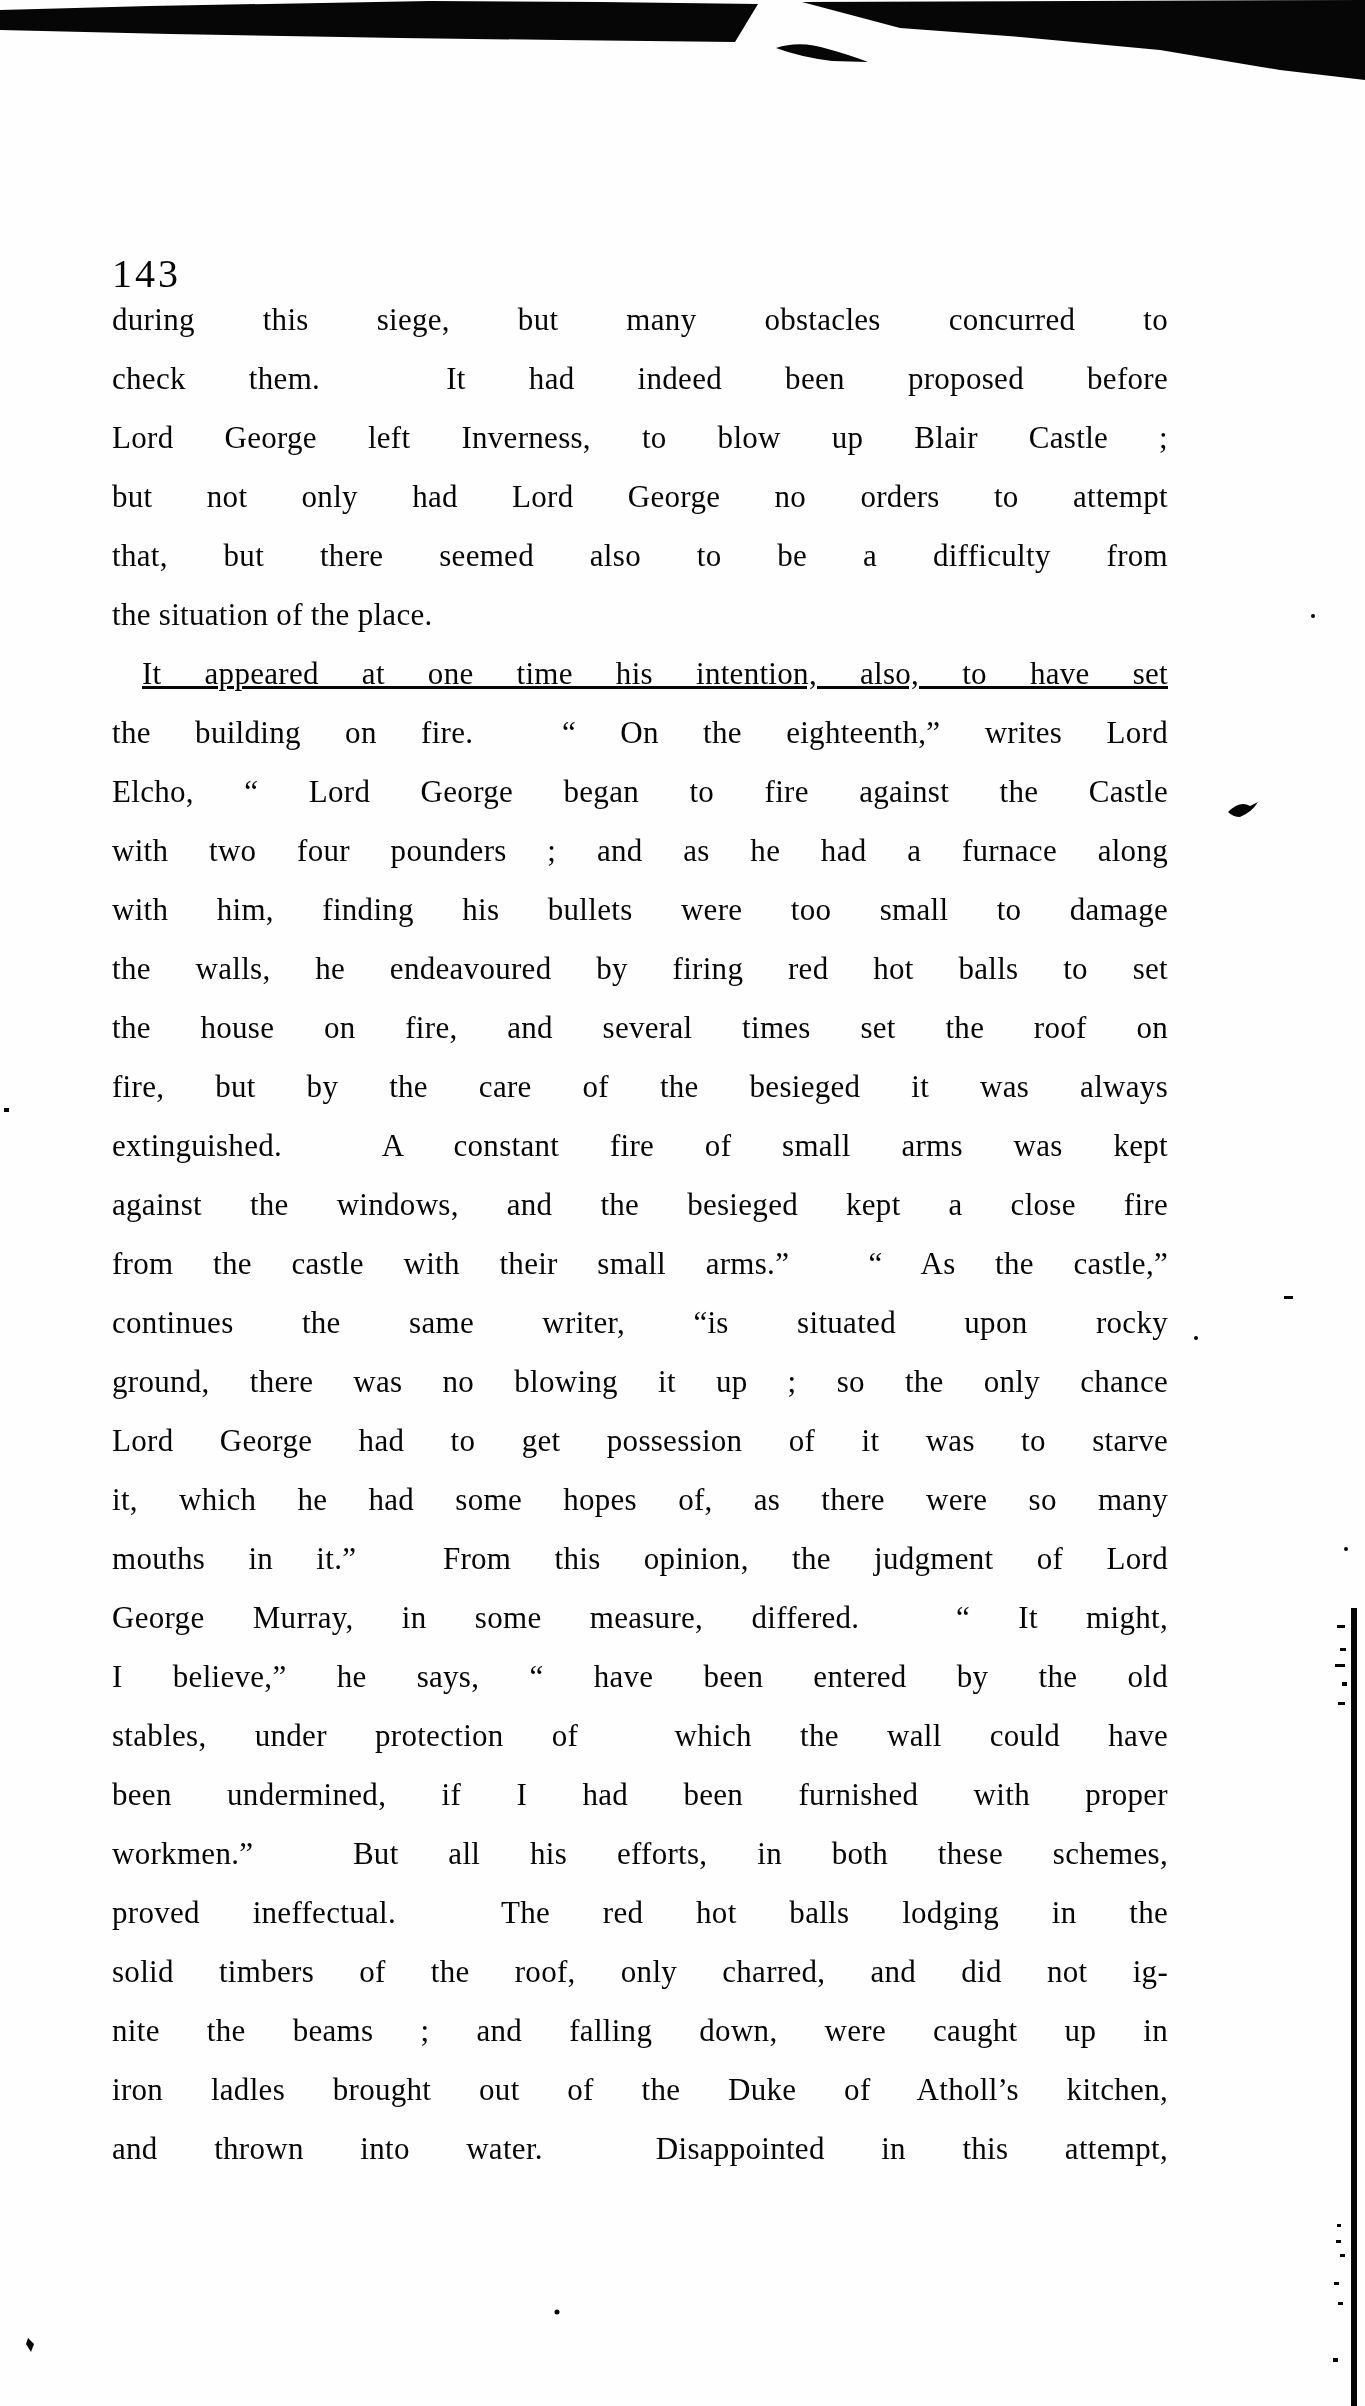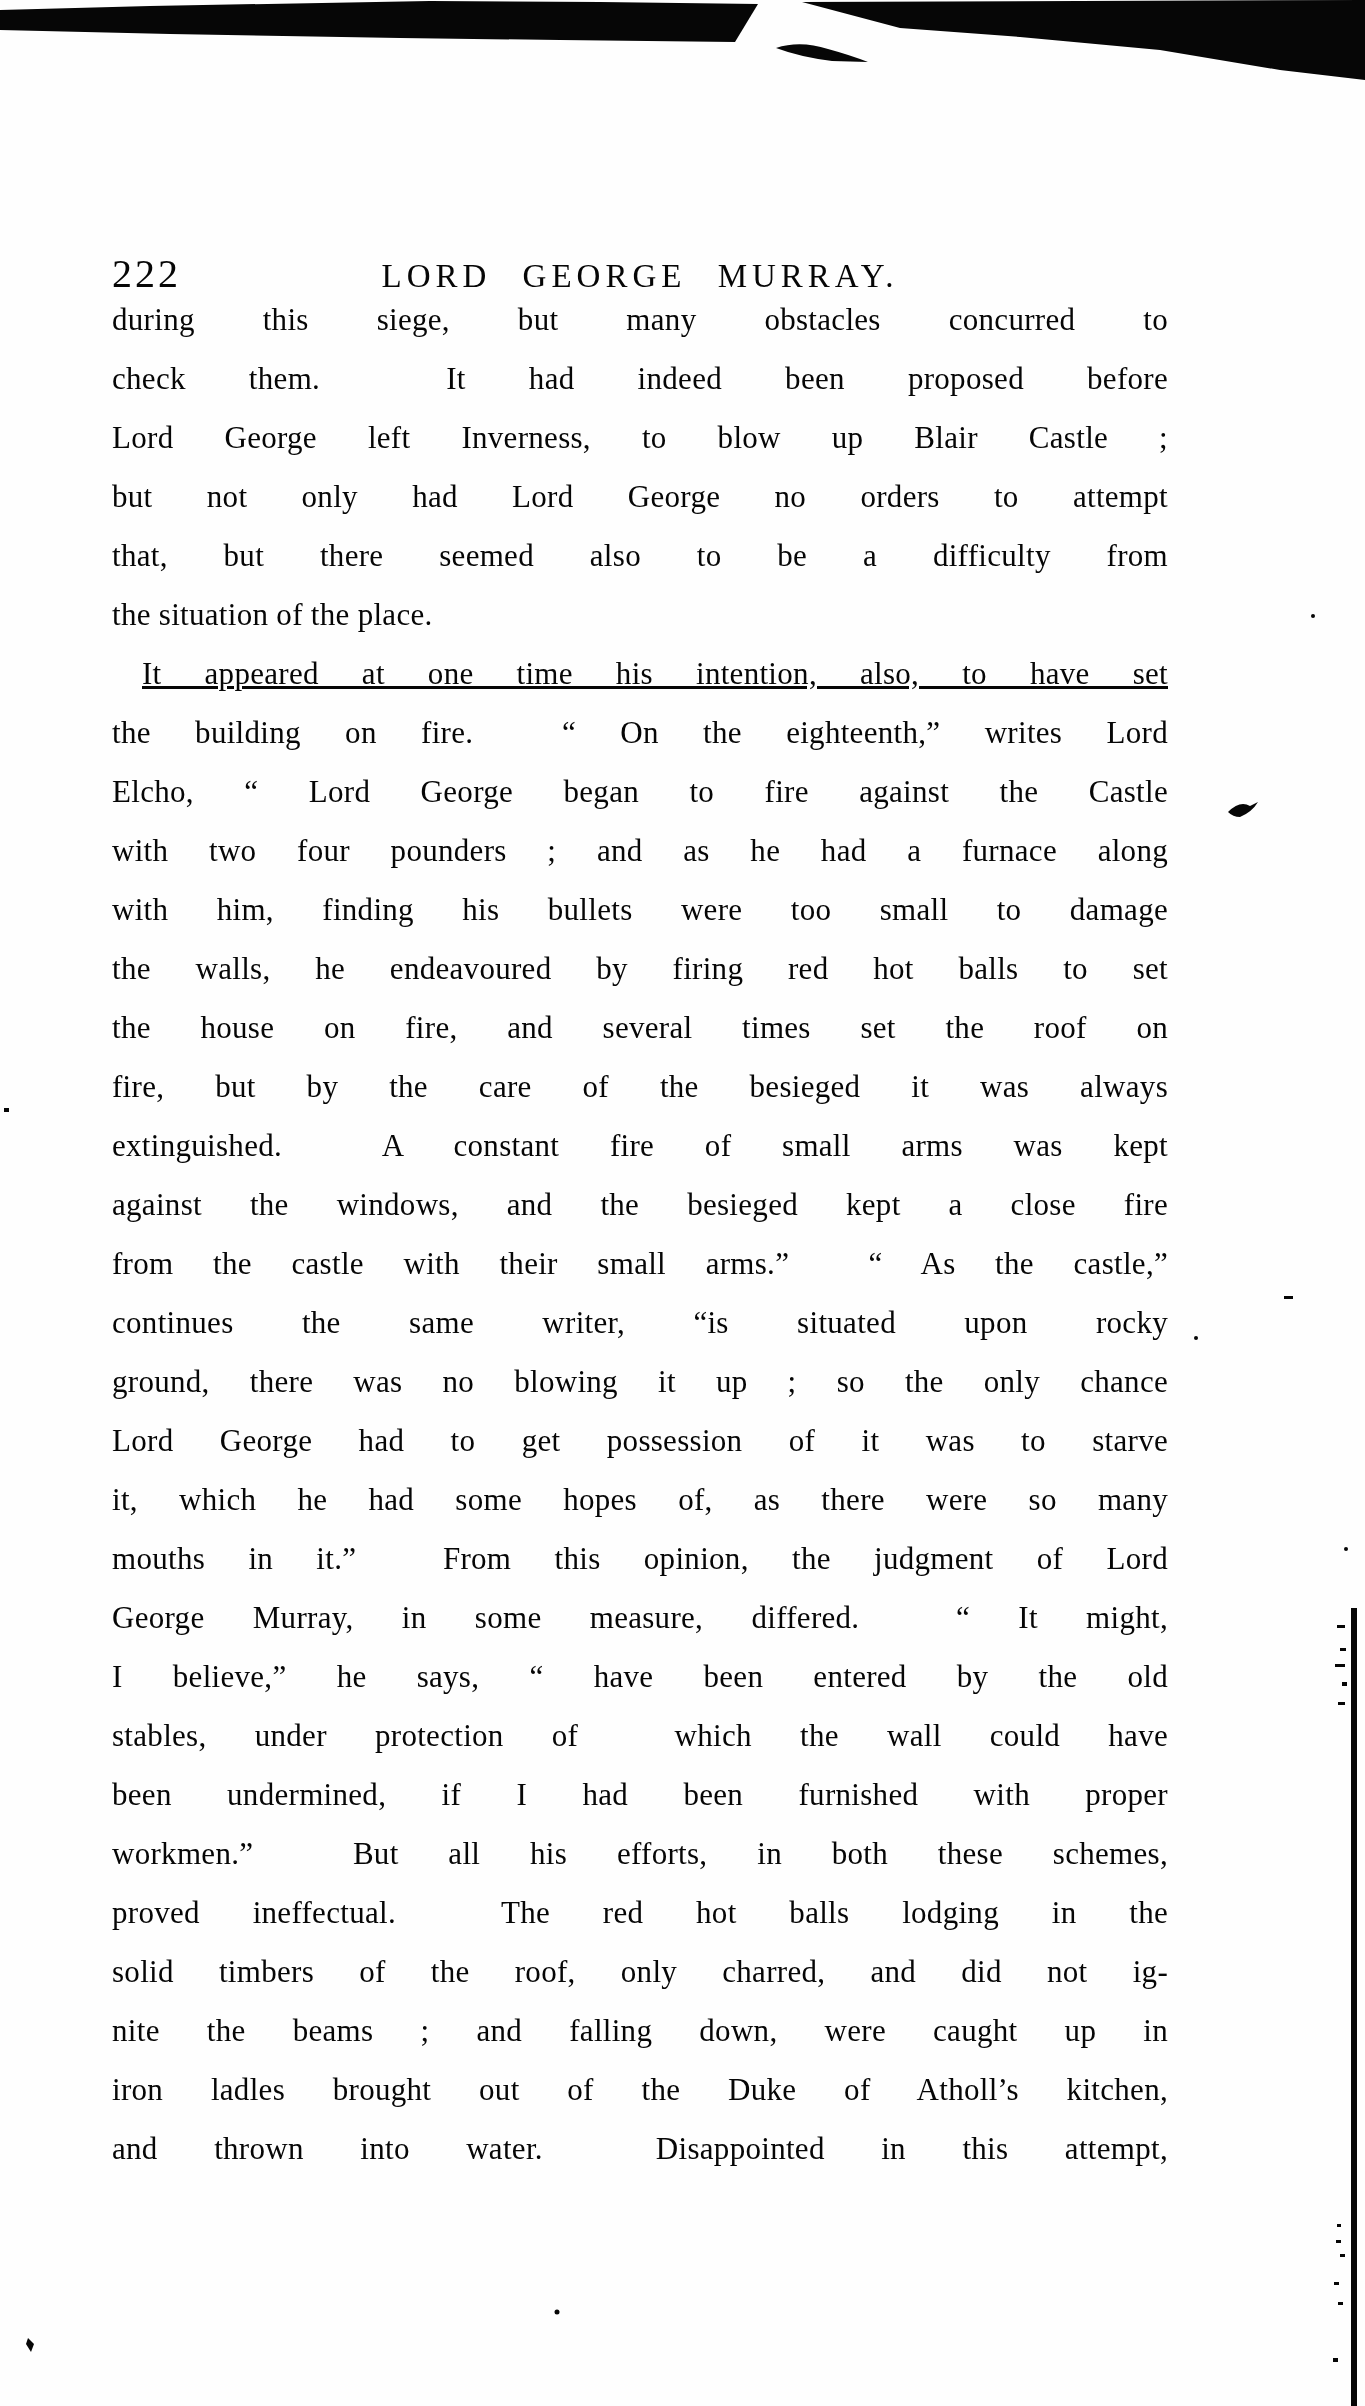--- a/index.html
+++ b/index.html
@@ -94,18 +94,17 @@
 
     <circle fill="#060606" cx="1313" cy="616" r="2"></circle>
     <rect fill="#060606" x="1284" y="1296" width="9" height="3"></rect>
     <circle fill="#060606" cx="1196" cy="1338" r="2"></circle>
     <circle fill="#060606" cx="1346" cy="1549" r="2"></circle>
     <circle fill="#060606" cx="557" cy="2312" r="2.5"></circle>
     <rect fill="#060606" x="4" y="1108" width="5" height="4"></rect>
     <path fill="#060606" d="M28,2338 L34,2344 L31,2352 L26,2344 Z"></path>
   </svg>
 
-  <span class="pagenum">222</span>
-  <div class="running-header">LORD GEORGE MURRAY.</div>
+  <span class="pagenum">143</span>
 
   <div class="body-text" id="body-text"><div class="line">during this siege, but many obstacles concurred to</div><div class="line">check them.  It had indeed been proposed before</div><div class="line">Lord George left Inverness, to blow up Blair Castle ;</div><div class="line">but not only had Lord George no orders to attempt</div><div class="line">that, but there seemed also to be a difficulty from</div><div class="line no-just">the situation of the place.</div><div class="line indent">It appeared at one time his intention, also, to have set</div><div class="line">the building on fire.  “ On the eighteenth,” writes Lord</div><div class="line">Elcho, “ Lord George began to fire against the Castle</div><div class="line">with two four pounders ; and as he had a furnace along</div><div class="line">with him, finding his bullets were too small to damage</div><div class="line">the walls, he endeavoured by firing red hot balls to set</div><div class="line">the house on fire, and several times set the roof on</div><div class="line">fire, but by the care of the besieged it was always</div><div class="line">extinguished.  A constant fire of small arms was kept</div><div class="line">against the windows, and the besieged kept a close fire</div><div class="line">from the castle with their small arms.”  “ As the castle,”</div><div class="line">continues the same writer, “is situated upon rocky</div><div class="line">ground, there was no blowing it up ; so the only chance</div><div class="line">Lord George had to get possession of it was to starve</div><div class="line">it, which he had some hopes of, as there were so many</div><div class="line">mouths in it.”  From this opinion, the judgment of Lord</div><div class="line">George Murray, in some measure, differed.  “ It might,</div><div class="line">I believe,” he says, “ have been entered by the old</div><div class="line">stables, under protection of  which the wall could have</div><div class="line">been undermined, if I had been furnished with proper</div><div class="line">workmen.”  But all his efforts, in both these schemes,</div><div class="line">proved ineffectual.  The red hot balls lodging in the</div><div class="line">solid timbers of the roof, only charred, and did not ig-</div><div class="line">nite the beams ; and falling down, were caught up in</div><div class="line">iron ladles brought out of the Duke of Atholl’s kitchen,</div><div class="line">and thrown into water.  Disappointed in this attempt,</div></div>
 
 </div>
 
 </body></html>

